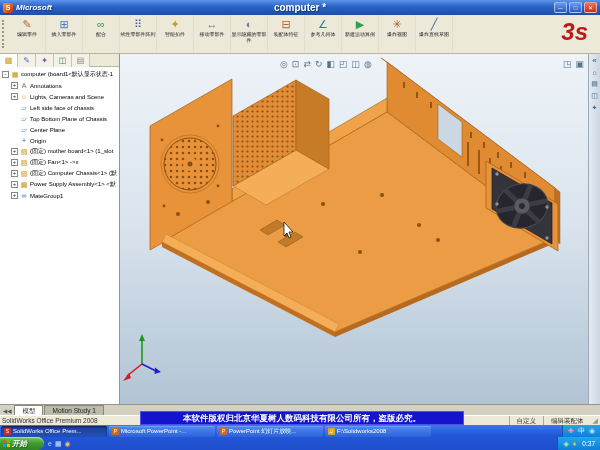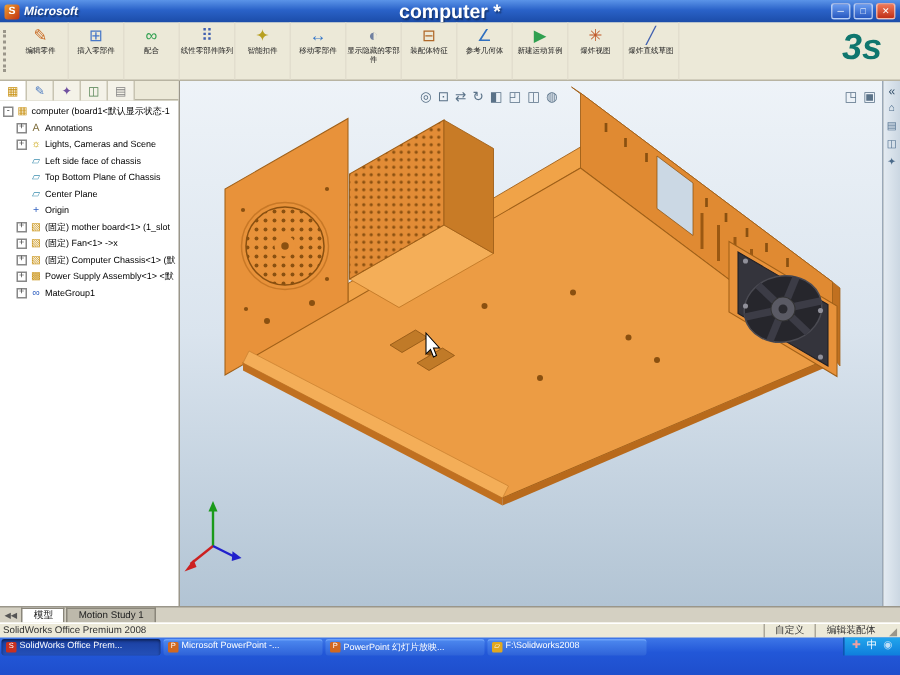--- a/index.html
+++ b/index.html
@@ -4,33 +4,33 @@
 <style>
   *{margin:0;padding:0;box-sizing:border-box}
   html,body{width:600px;height:450px;overflow:hidden}
   body{font-family:"Liberation Sans",sans-serif;background:#ECE9D8}
   #app{position:relative;width:600px;height:450px;overflow:hidden;background:#ECE9D8}
 
   
   .titlebar{height:15px;background:linear-gradient(180deg,#5B94E8,#2A62C8 45%,#1B4CA8);display:flex;align-items:center;padding:0 3px;color:#fff;position:relative}
   .app-icon{width:10px;height:10px;border-radius:2px;background:linear-gradient(135deg,#F0A030,#C03010);color:#fff;font-size:7px;line-height:10px;text-align:center;font-weight:bold;flex:none}
   .app-name{font-size:8px;font-weight:bold;font-style:italic;margin-left:3px;text-shadow:1px 1px 1px #0006}
-  .win-title{position:absolute;left:50%;transform:translateX(-50%);font-size:13px;font-weight:bold;text-shadow:1px 1px 1px #0006}
+  .win-title{position:absolute;left:50%;transform:translateX(-50%);font-size:10px;font-weight:bold;text-shadow:1px 1px 1px #0006}
   .win-btns{margin-left:auto;display:flex;gap:2px}
   .win-btn{width:13px;height:11px;border-radius:2px;font-size:6px;line-height:10px;text-align:center;color:#fff;border:1px solid #FFFFFF88;background:linear-gradient(#6A9CF0,#2858C0)}
   .win-btn.close{background:linear-gradient(#F07858,#C03018)}
 
   
   .toolbar{height:39px;background:#ECE9D8;border-bottom:1px solid #B8B4A2;display:flex;align-items:stretch;position:relative}
   .tb-grip{width:5px;border-left:2px dotted #9A968A;margin:5px 2px}
   .tb-items{display:flex}
   .tb-item{width:37px;display:flex;flex-direction:column;align-items:center;padding-top:2px;border-right:1px solid #E2DECE}
   .tb-icon{font-size:11px;height:15px;line-height:15px}
   .tb-label{font-size:5px;line-height:5.6px;text-align:center;color:#222;width:36px}
-  .watermark{position:absolute;right:12px;top:3px;font-size:24px;font-weight:bold;font-style:italic;color:#0f766e}
+  .watermark{position:absolute;right:12px;top:3px;font-size:24px;font-weight:bold;font-style:italic;color:#b91c1c}
 
   
   .main{position:absolute;top:54px;left:0;width:600px;height:350px;display:flex}
   .left-panel{width:120px;background:#fff;border-right:1px solid #9A968A;display:flex;flex-direction:column;flex:none}
   .panel-tabs{height:13px;background:#ECE9D8;display:flex;border-bottom:1px solid #B8B4A2}
   .panel-tab{width:18px;height:13px;font-size:8px;line-height:13px;text-align:center;border-right:1px solid #C8C4B2;background:#F4F2E8}
   .panel-tab:first-child{background:#fff}
   .tree{flex:1;overflow:hidden;padding-top:2px}
   .tree-row{display:flex;align-items:center;height:11px;font-size:6px;white-space:nowrap}
   .expander{width:7px;height:7px;border:1px solid #888;background:#fff;font-size:6px;line-height:5px;text-align:center;margin-right:2px;flex:none;color:#333}
@@ -356,20 +356,23 @@
 
   <div class="statusbar">
     <span class="status-left">SolidWorks Office Premium 2008</span>
     <div class="status-right">
         <span class="status-cell">自定义</span>
         <span class="status-cell">编辑装配体</span>
       </div>
     <span class="grip">◢</span>
   </div>
 
+  <div class="banner">
+    <span>本软件版权归北京华夏树人数码科技有限公司所有，盗版必究。</span>
+  </div>
 
   <div class="taskbar">
     <div class="tkb-row">
       <div class="tasks">
           <div class="task active">
           <span class="task-icon" style="background: rgb(200, 48, 32);">S</span>
           <span>SolidWorks Office Prem...</span>
         </div>
           <div class="task">
           <span class="task-icon" style="background: rgb(208, 104, 32);">P</span>
@@ -383,15 +386,38 @@
           <span class="task-icon" style="background: rgb(224, 168, 32);">▱</span>
           <span>F:\Solidworks2008</span>
         </div>
         </div>
       <div class="tray">
           <span class="tray-ico" style="color: rgb(240, 160, 160);">✚</span>
           <span class="tray-ico" style="color: rgb(255, 255, 255);">中</span>
           <span class="tray-ico" style="color: rgb(192, 224, 248);">◉</span>
         </div>
     </div>
+    <div class="tkb-row bottom">
+      <div class="start">
+        <span class="flag">
+            <i></i>
+            <i></i>
+            <i></i>
+            <i></i>
+          </span>
+        <span>开始</span>
+      </div>
+      <div class="quick-launch">
+          <span class="ql-icon" style="color: rgb(168, 216, 248);">e</span>
+          <span class="ql-icon" style="color: rgb(200, 224, 248);">▦</span>
+          <span class="ql-icon" style="color: rgb(248, 192, 96);">◉</span>
+        </div>
+      <div class="tray">
+        <span class="tray-icons" style="display:flex;gap:4px">
+            <span class="tray-ico" style="color: rgb(192, 232, 192);">◈</span>
+            <span class="tray-ico" style="color: rgb(240, 192, 64);">♦</span>
+          </span>
+        <span class="clock">0:37</span>
+      </div>
+    </div>
   </div>
 
 </div>
 
 </body></html>

